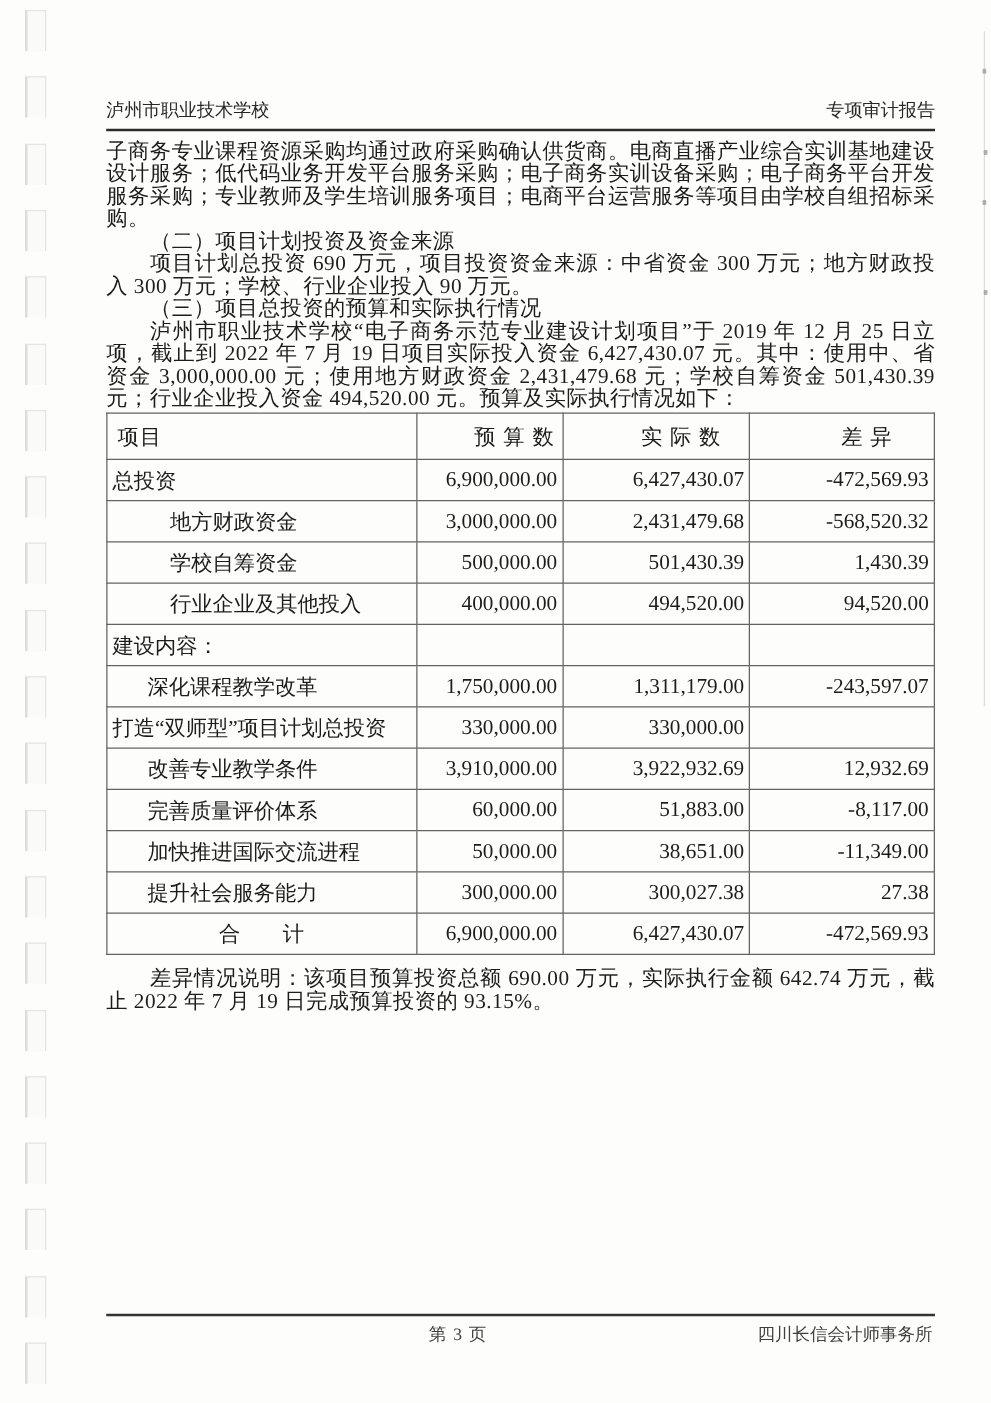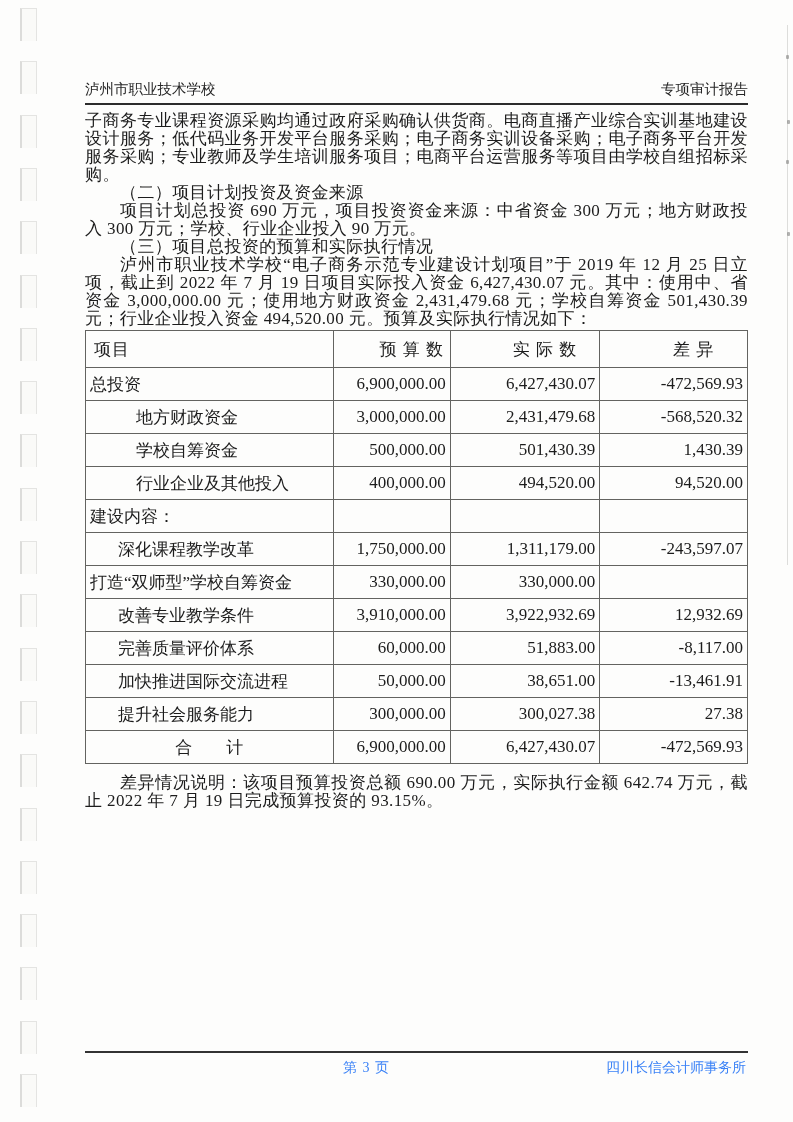--- a/index.html
+++ b/index.html
@@ -100,21 +100,21 @@
 
   .diff-note { margin-top:10px; }
 
   .page-footer {
     position:absolute;
     left:85px; top:1051px;
     width:663px;
     border-top:2px solid #333;
     height:28px;
     font-size:14px;
-    color:#3b82f6;
+    color:#404040;
   }
   .page-footer .page-num {
     position:absolute;
     left:258px; top:6px;
     letter-spacing:1px;
   }
   .page-footer .firm {
     position:absolute;
     right:2px; top:6px;
   }
@@ -211,42 +211,42 @@
           <td class="num"></td>
           <td class="num"></td>
         </tr>
         <tr>
           <td class="item mid">深化课程教学改革</td>
           <td class="num">1,750,000.00</td>
           <td class="num">1,311,179.00</td>
           <td class="num">-243,597.07</td>
         </tr>
         <tr>
-          <td class="item">打造“双师型”学校自筹资金</td>
+          <td class="item">打造“双师型”项目计划总投资</td>
           <td class="num">330,000.00</td>
           <td class="num">330,000.00</td>
           <td class="num"></td>
         </tr>
         <tr>
           <td class="item mid">改善专业教学条件</td>
           <td class="num">3,910,000.00</td>
           <td class="num">3,922,932.69</td>
           <td class="num">12,932.69</td>
         </tr>
         <tr>
           <td class="item mid">完善质量评价体系</td>
           <td class="num">60,000.00</td>
           <td class="num">51,883.00</td>
           <td class="num">-8,117.00</td>
         </tr>
         <tr>
           <td class="item mid">加快推进国际交流进程</td>
           <td class="num">50,000.00</td>
           <td class="num">38,651.00</td>
-          <td class="num">-13,461.91</td>
+          <td class="num">-11,349.00</td>
         </tr>
         <tr>
           <td class="item mid">提升社会服务能力</td>
           <td class="num">300,000.00</td>
           <td class="num">300,027.38</td>
           <td class="num">27.38</td>
         </tr>
         <tr>
           <td class="item center">合　　计</td>
           <td class="num">6,900,000.00</td>

